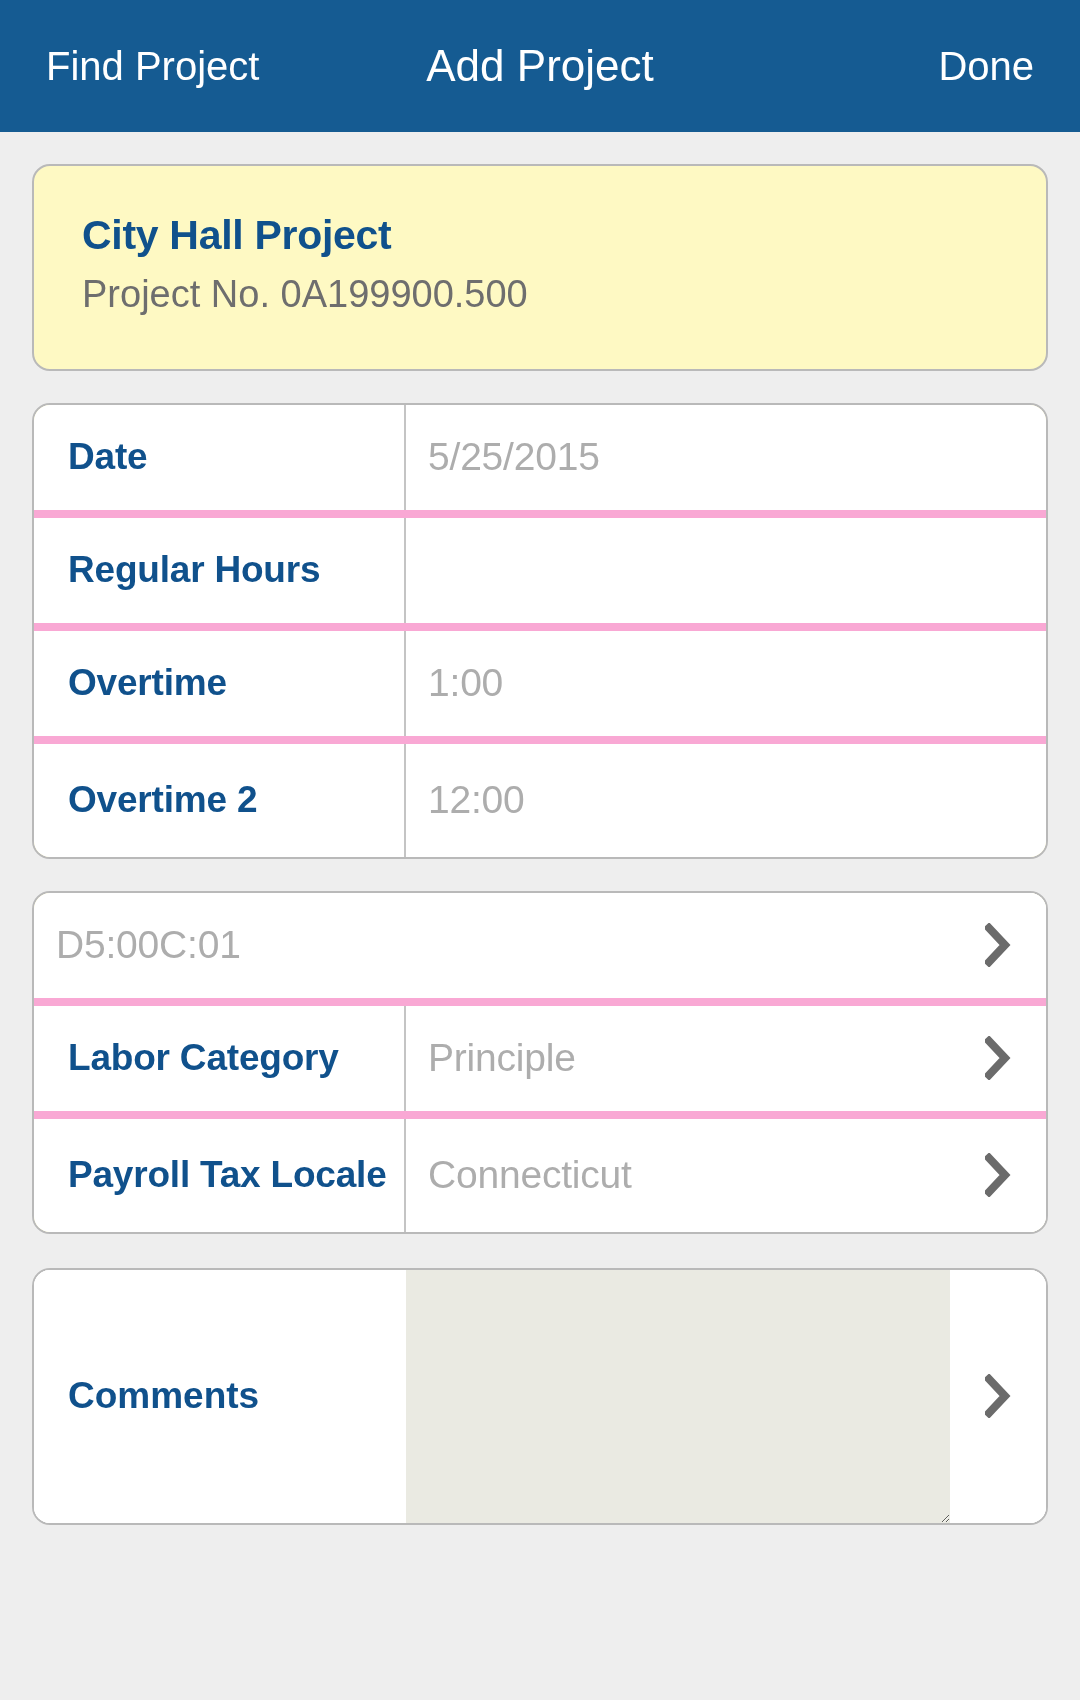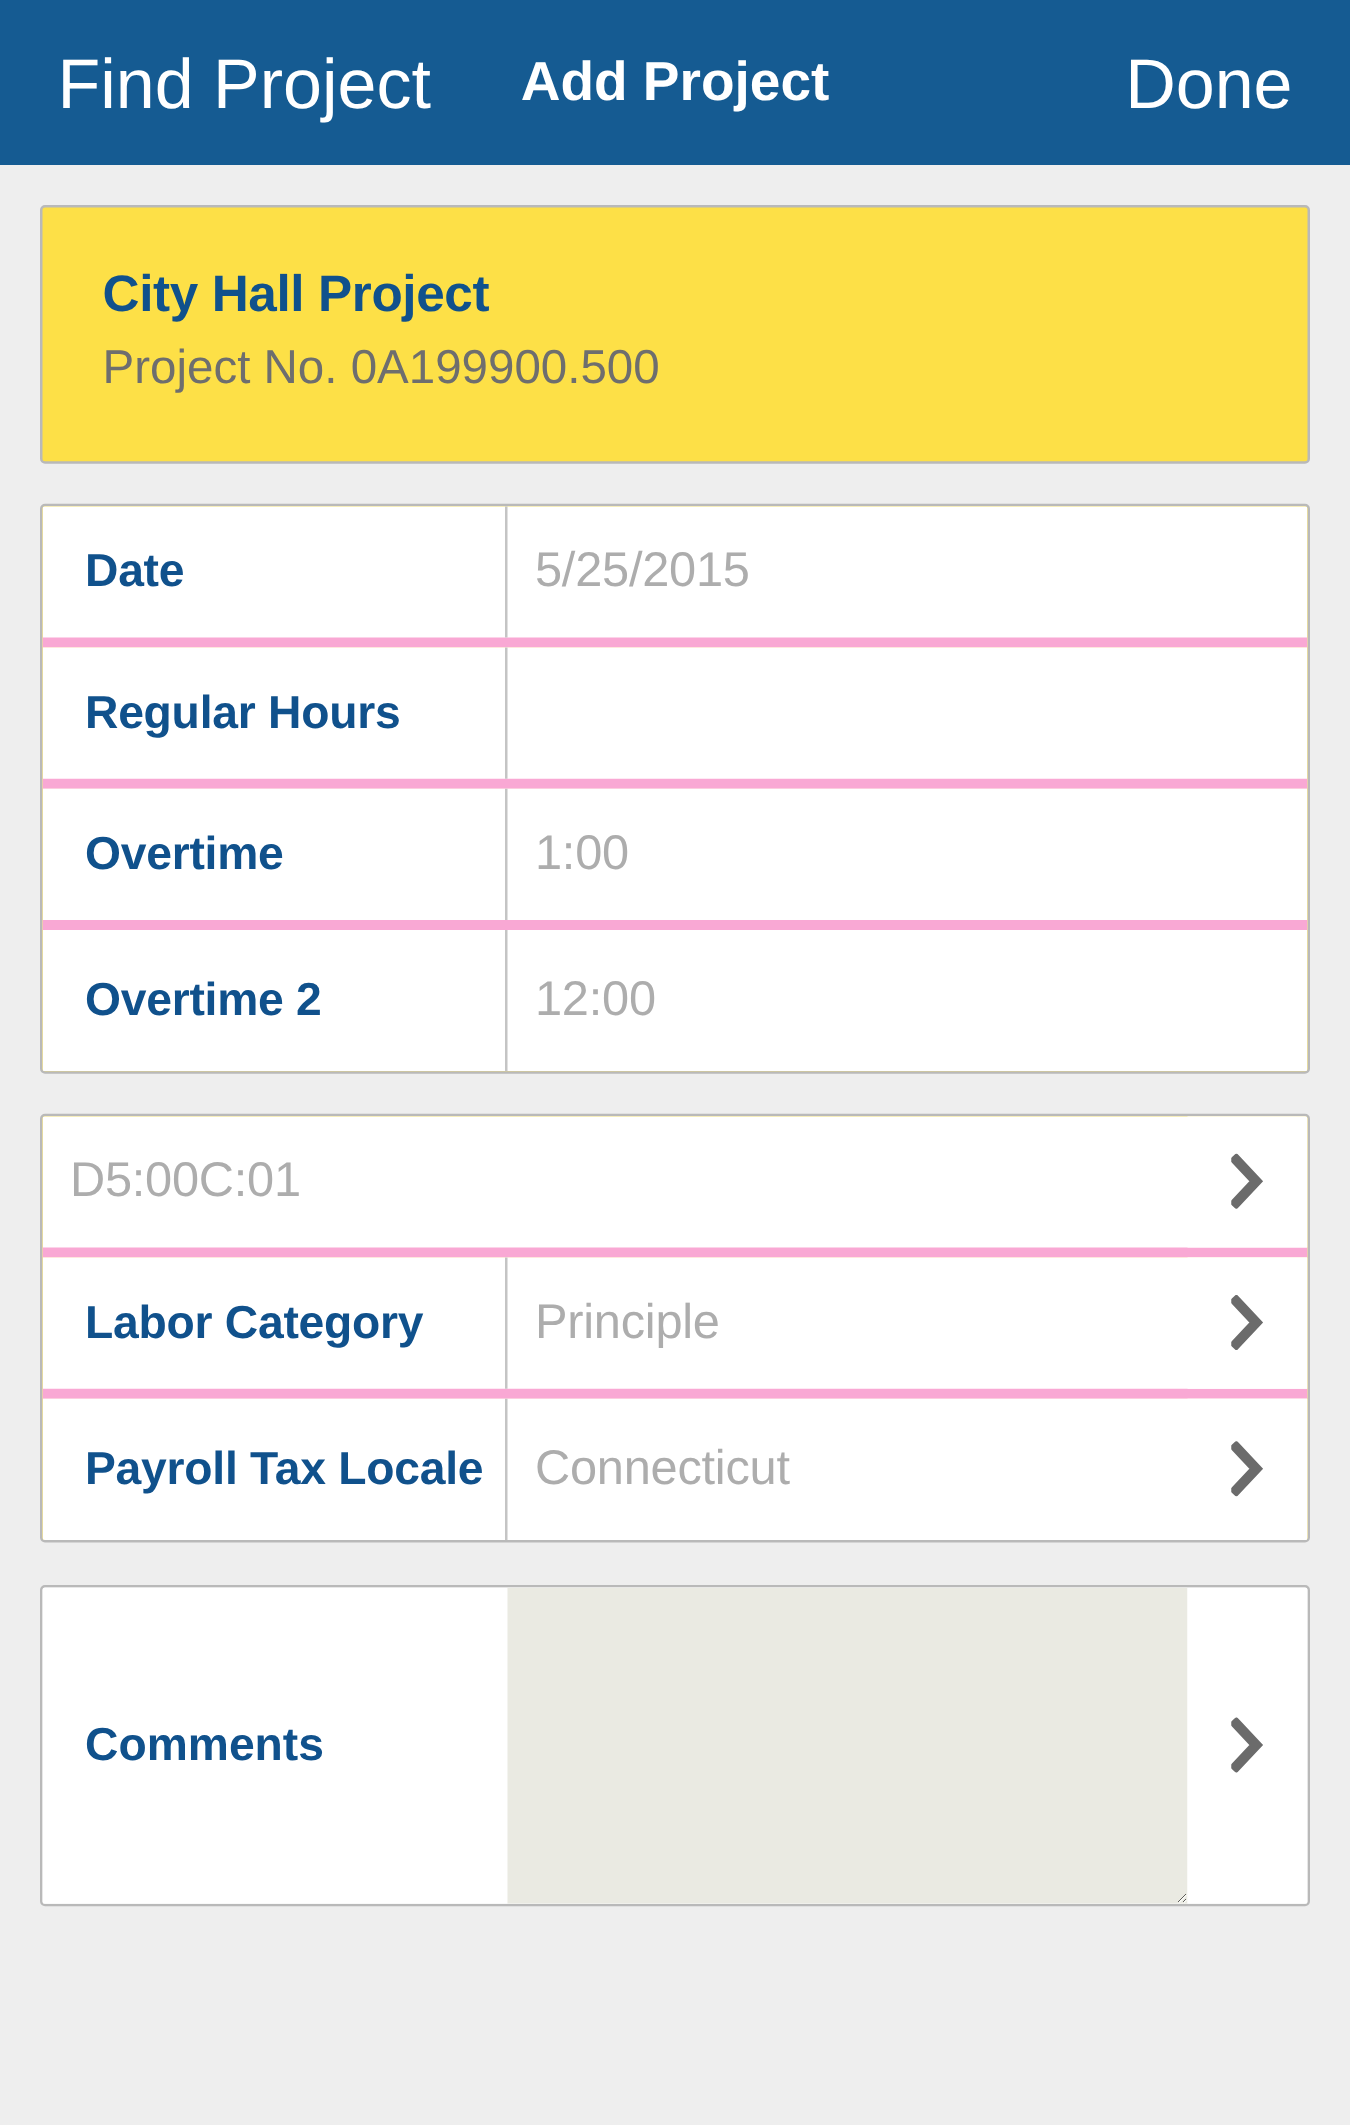--- a/index.html
+++ b/index.html
@@ -15,46 +15,46 @@
   .navbar {
     height: 132px;
     background: #155b92;
     display: flex;
     align-items: center;
     justify-content: space-between;
     padding: 0 46px;
     color: #ffffff;
   }
   .nav-left, .nav-right {
-    font-size: 56px;
+    font-size: 40px;
     font-weight: 400;
     color: #ffffff;
     white-space: nowrap;
     cursor: pointer;
   }
   .nav-title {
     font-size: 44px;
-    font-weight: 700;
+    font-weight: 400;
     color: #ffffff;
     white-space: nowrap;
     position: absolute;
     left: 50%;
     transform: translateX(-50%);
   }
   .navbar { position: relative; }
 
   
   .content {
     padding: 0 32px;
   }
 
   .card {
-    background: #fde047;
+    background: #fef9c3;
     border: 2px solid #b9b9b9;
-    border-radius: 4px;
+    border-radius: 18px;
     margin-top: 32px;
     overflow: hidden;
   }
 
   
   .project-card {
     padding: 46px 48px 52px 48px;
   }
   .project-name {
     font-size: 41px;

